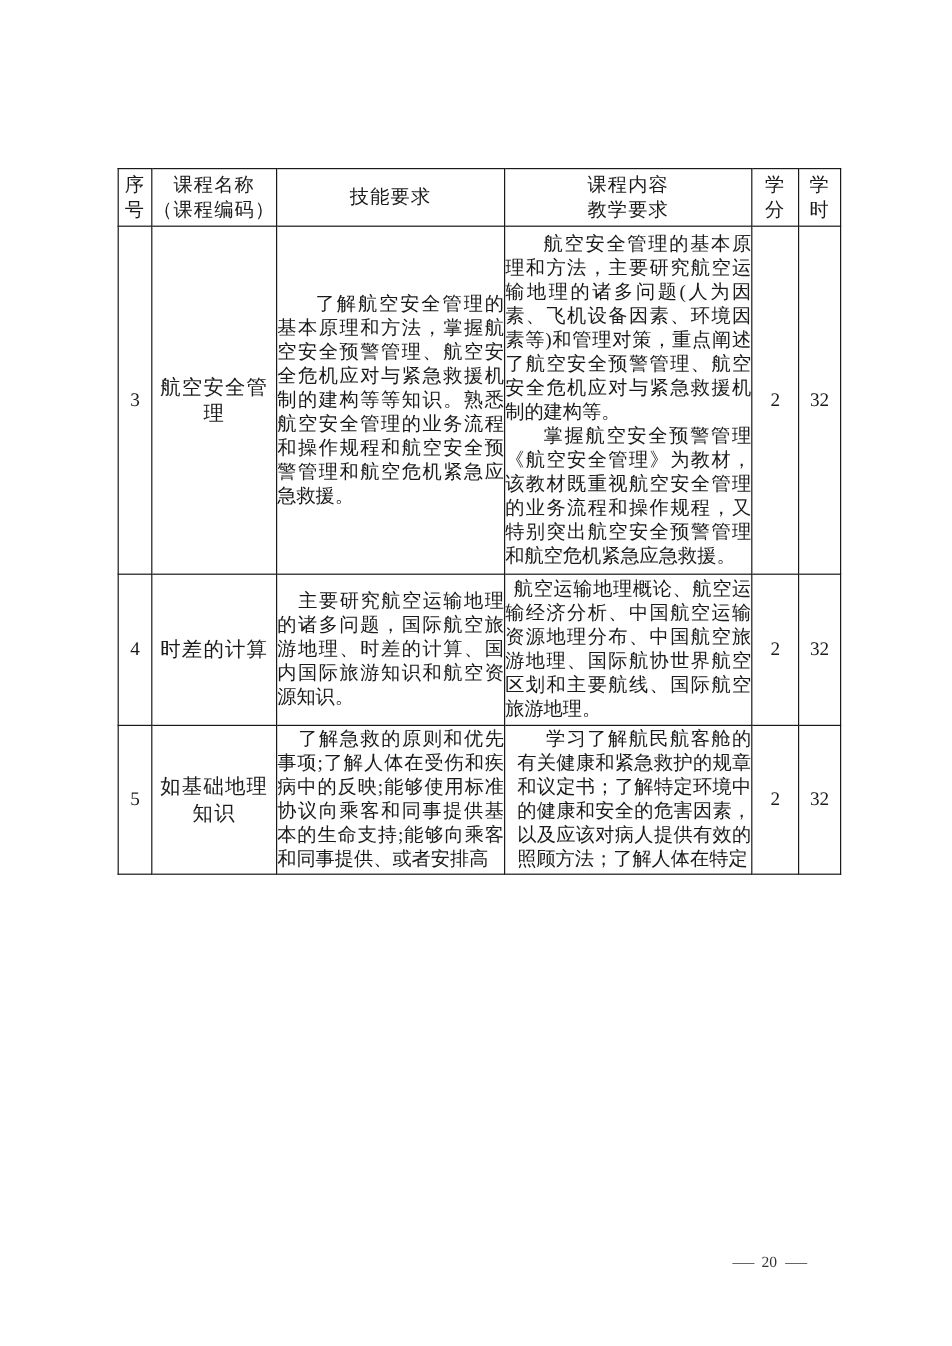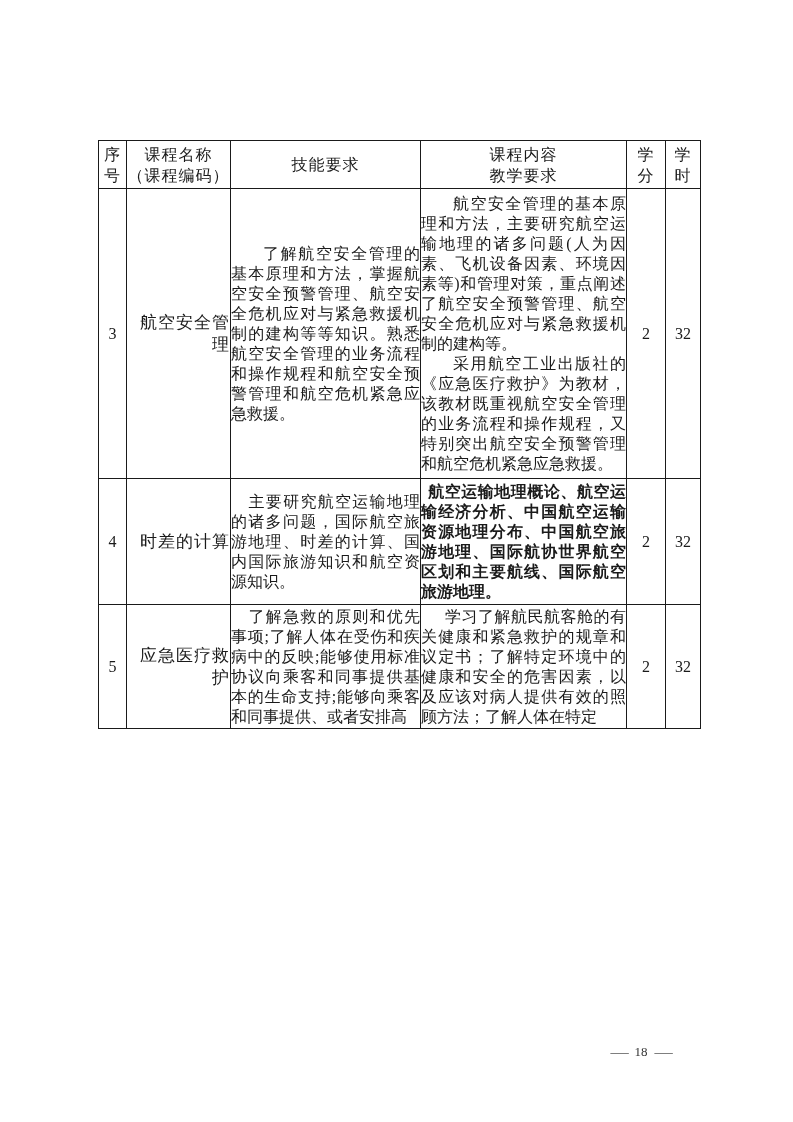--- a/index.html
+++ b/index.html
@@ -40,21 +40,21 @@
     line-height: 21px;
     text-align: center;
     white-space: pre-line;
     letter-spacing: 1px;
   }
   td.seq-cell {
     text-align: center;
     font-size: 16px;
   }
   td.name-cell {
-    text-align: right;
+    text-align: center;
     font-weight: bold;
     font-size: 17px;
     line-height: 22px;
     padding: 0 8px;
     letter-spacing: 1px;
   }
   td.text-cell {
     font-size: 16px;
     line-height: 20px;
     text-align: justify;
@@ -65,23 +65,23 @@
   }
   td.top-align { vertical-align: top; }
   td.num-cell {
     text-align: center;
     font-size: 16px;
   }
   .text-cell p {
     margin: 0;
   }
   p.ind2  { text-indent: 2em; }
-  p.ind15 { text-indent: 1.5em; }
+  p.ind15 { text-indent: 1.5em; margin-left: 10px; }
   p.ind1  { text-indent: 1.1em; }
-  p.ind05 { text-indent: 0.45em; font-weight: bold; }
+  p.ind05 { text-indent: 0.45em; }
   .footer {
     position: absolute;
     left: 598px;
     top: 1044px;
     width: 86px;
     display: flex;
     align-items: center;
     justify-content: center;
     gap: 9px;
     font-size: 13px;
@@ -125,55 +125,55 @@
 
 
       <tr style="height:290px">
         <td class="seq-cell">3</td>
         <td class="name-cell">航空安全管理</td>
         <td class="text-cell">
           <p class="ind2">了解航空安全管理的基本原理和方法，掌握航空安全预警管理、航空安全危机应对与紧急救援机制的建构等等知识。熟悉航空安全管理的业务流程和操作规程和航空安全预警管理和航空危机紧急应急救援。</p>
         </td>
         <td class="text-cell content-cell">
           <p class="ind2">航空安全管理的基本原理和方法，主要研究航空运输地理的诸多问题(人为因素、飞机设备因素、环境因素等)和管理对策，重点阐述了航空安全预警管理、航空安全危机应对与紧急救援机制的建构等。</p>
-          <p class="ind2">采用航空工业出版社的《应急医疗救护》为教材，该教材既重视航空安全管理的业务流程和操作规程，又特别突出航空安全预警管理和航空危机紧急应急救援。</p>
+          <p class="ind2">掌握航空安全预警管理《航空安全管理》为教材，该教材既重视航空安全管理的业务流程和操作规程，又特别突出航空安全预警管理和航空危机紧急应急救援。</p>
         </td>
         <td class="num-cell">2</td>
         <td class="num-cell">32</td>
       </tr>
 
       <tr style="height:126px">
         <td class="seq-cell">4</td>
         <td class="name-cell">时差的计算</td>
         <td class="text-cell">
           <p class="ind1">主要研究航空运输地理的诸多问题，国际航空旅游地理、时差的计算、国内国际旅游知识和航空资源知识。</p>
         </td>
         <td class="text-cell content-cell">
           <p class="ind05">航空运输地理概论、航空运输经济分析、中国航空运输资源地理分布、中国航空旅游地理、国际航协世界航空区划和主要航线、国际航空旅游地理。</p>
         </td>
         <td class="num-cell">2</td>
         <td class="num-cell">32</td>
       </tr>
 
       <tr style="height:124px">
         <td class="seq-cell">5</td>
-        <td class="name-cell">应急医疗救护</td>
+        <td class="name-cell">如基础地理知识</td>
         <td class="text-cell">
           <p class="ind1">了解急救的原则和优先事项;了解人体在受伤和疾病中的反映;能够使用标准协议向乘客和同事提供基本的生命支持;能够向乘客和同事提供、或者安排高</p>
         </td>
         <td class="text-cell content-cell">
           <p class="ind15">学习了解航民航客舱的有关健康和紧急救护的规章和议定书；了解特定环境中的健康和安全的危害因素，以及应该对病人提供有效的照顾方法；了解人体在特定</p>
         </td>
         <td class="num-cell">2</td>
         <td class="num-cell">32</td>
       </tr>
 
     </tbody>
       </table>
   </div>
 
   <div class="footer">
     <span class="dash">—</span>
-    <span>18</span>
+    <span>20</span>
     <span class="dash">—</span>
   </div>
 
 </div>
 
 </body></html>

